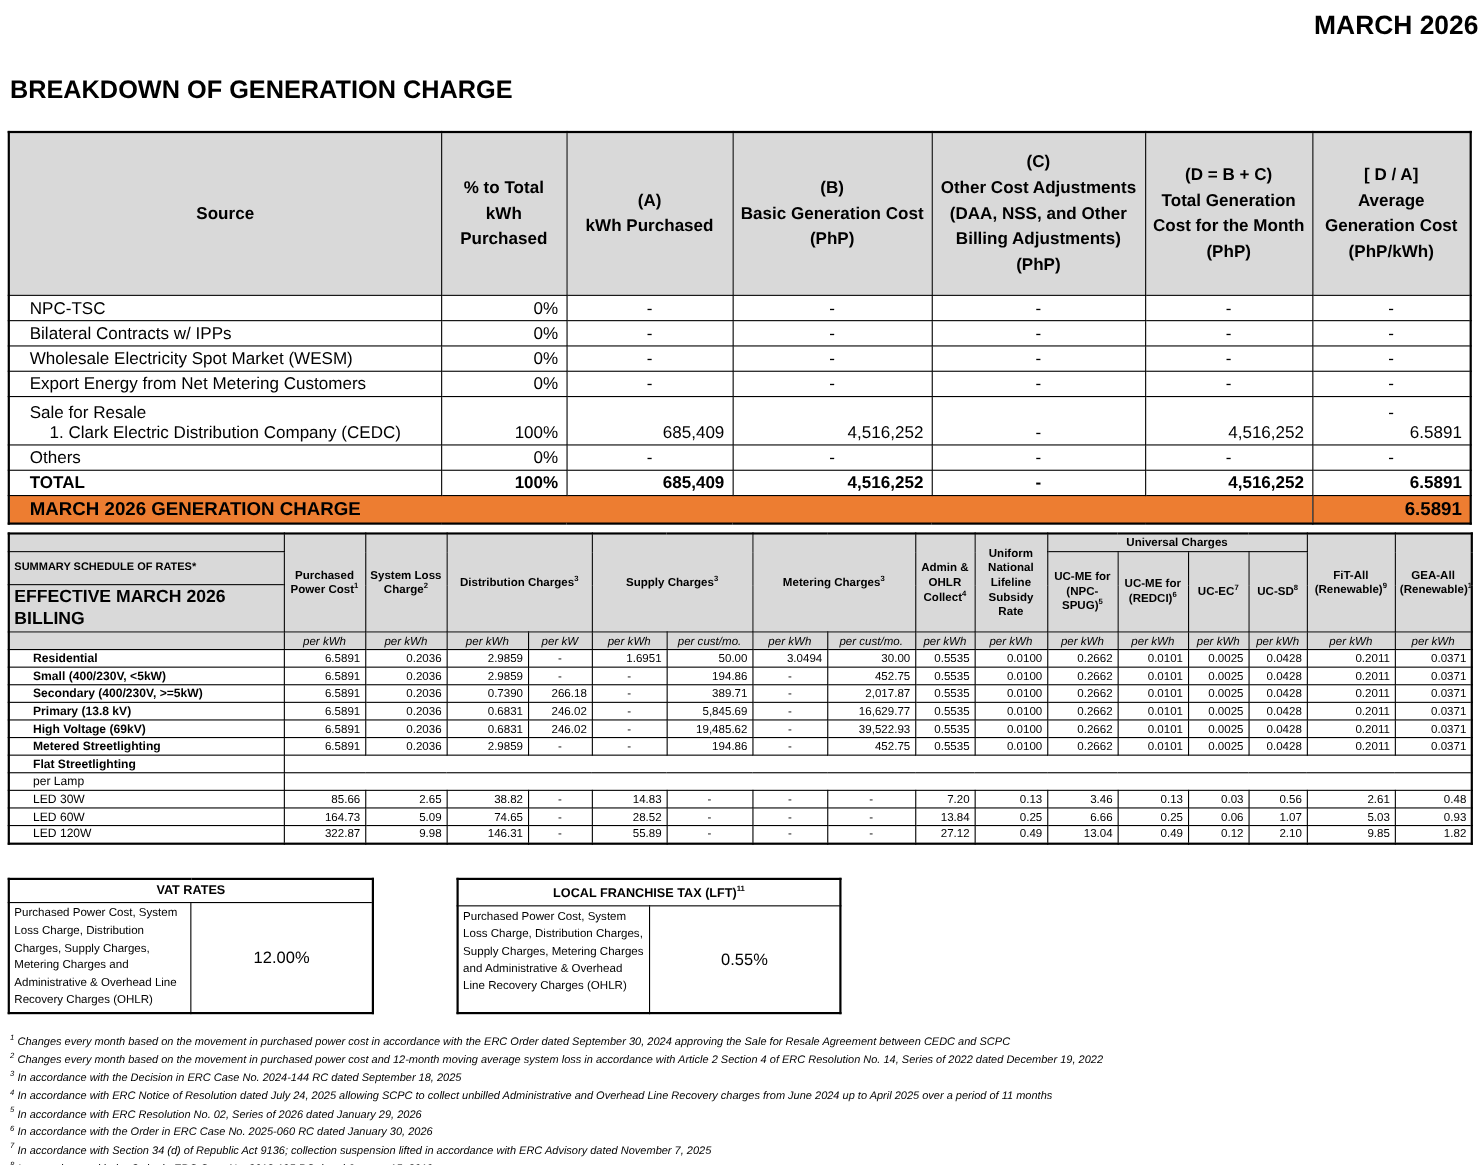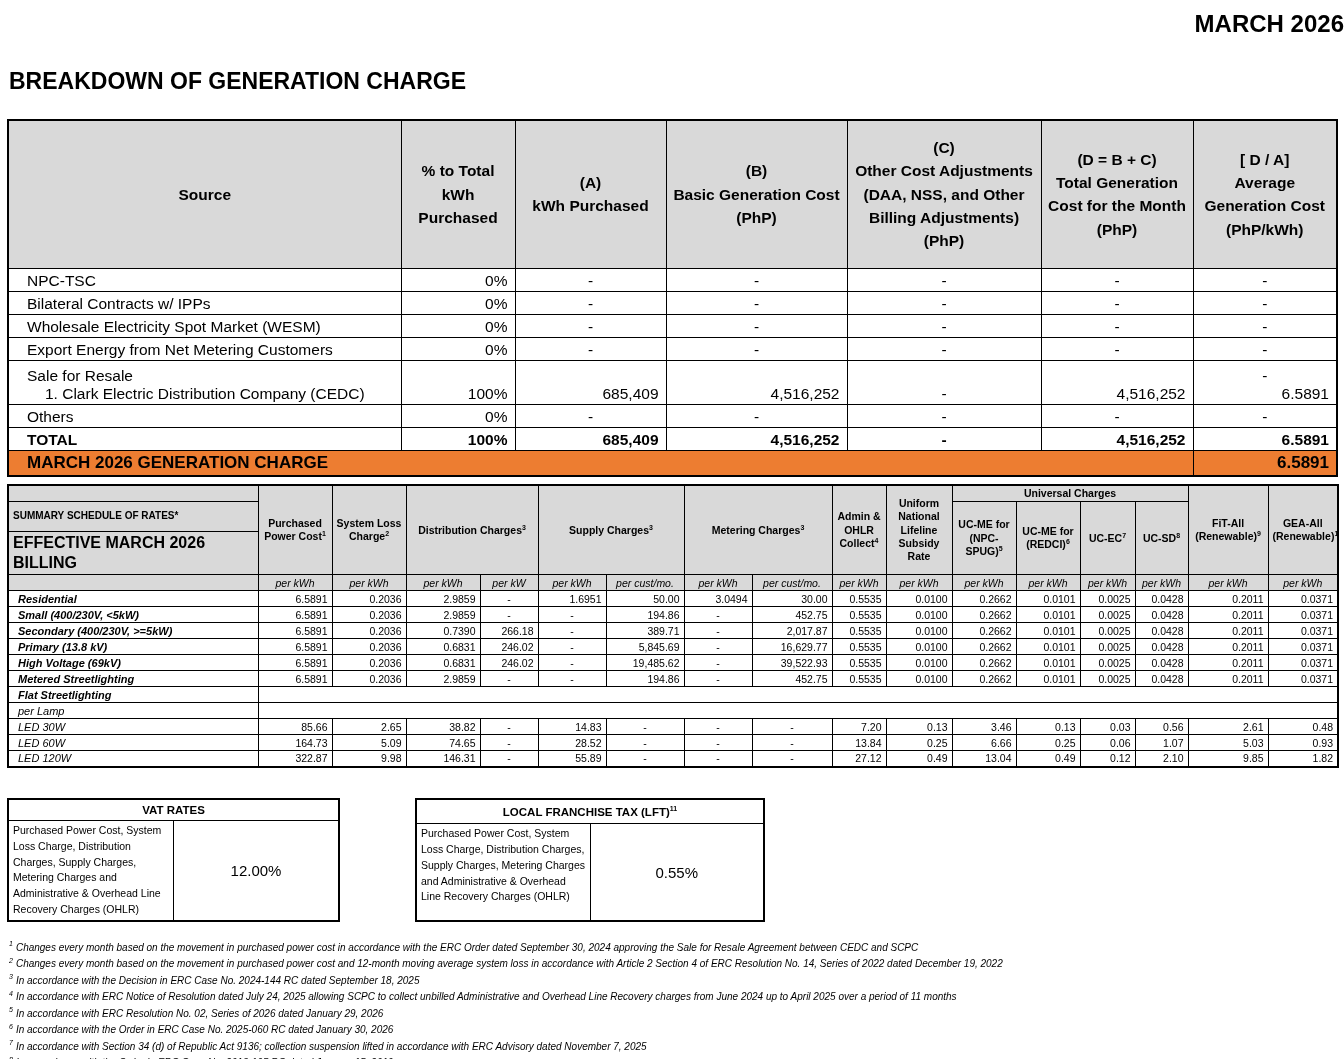--- a/index.html
+++ b/index.html
@@ -30,21 +30,21 @@
   .rates { width:1330px; margin:7px 0 0 7px; border:2px solid #000; font-stretch:condensed; }
   .rates th, .rates td { border:1px solid #000; overflow:hidden; }
   .rates thead th { background:#d9d9d9; font-size:10.5px; font-weight:bold; text-align:center;
                     vertical-align:middle; line-height:1.25; padding:1px 4px; }
   .rates thead .strip { height:14px; }
   .rates thead .lblL { text-align:left; padding-left:4px; }
   .rates thead .ttl { font-size:10px; height:30px; }
   .rates thead .sub { font-size:16px; height:26px; }
   .rates tr.units td { background:#d9d9d9; font-style:italic; font-size:10.5px; text-align:center; height:16px; }
   .rates tbody td { font-size:10.5px; height:16px; padding:0 4px; }
-  .rates td.lbl { text-align:left; font-weight:bold; font-size:11px; padding-left:9px;font-style:italic; }
+  .rates td.lbl { text-align:left; font-weight:bold; font-size:11px; padding-left:21px; }
   .rates td.lbl.r { font-weight:normal; }
   .rates td.n { text-align:right; }
   sup { font-size:7px; vertical-align:super; line-height:0; }
 
   
   .boxrow { display:flex; margin:30px 0 0 7px; gap:75px; }
   .box { border:2px solid #000; }
   .box th, .box td { border:1px solid #000; }
   .box th { font-size:11.5px; font-weight:bold; text-align:center; height:22px; padding:1px; }
   .box .btxt { font-size:10.5px; text-align:left; padding:2px 4px; line-height:1.5; height:62px; vertical-align:top; }

